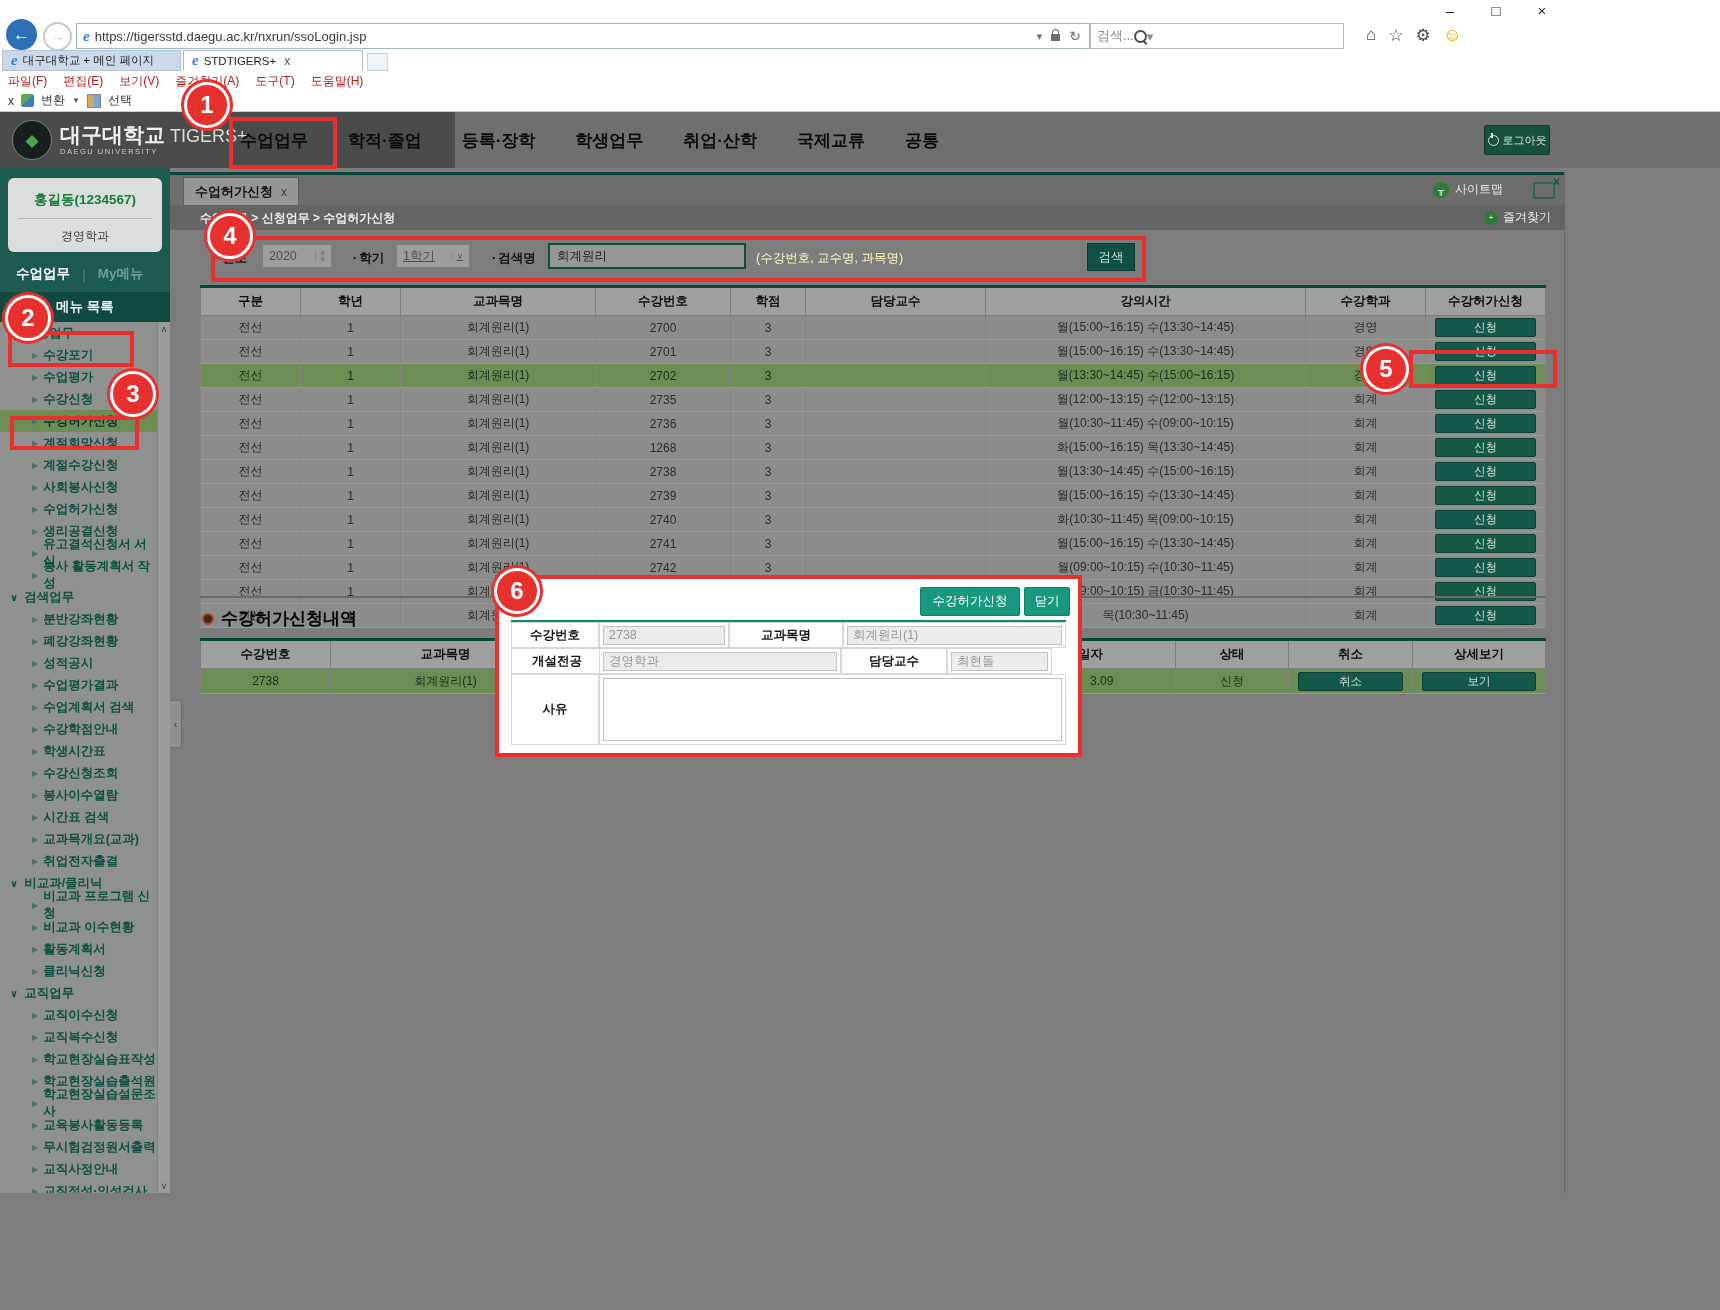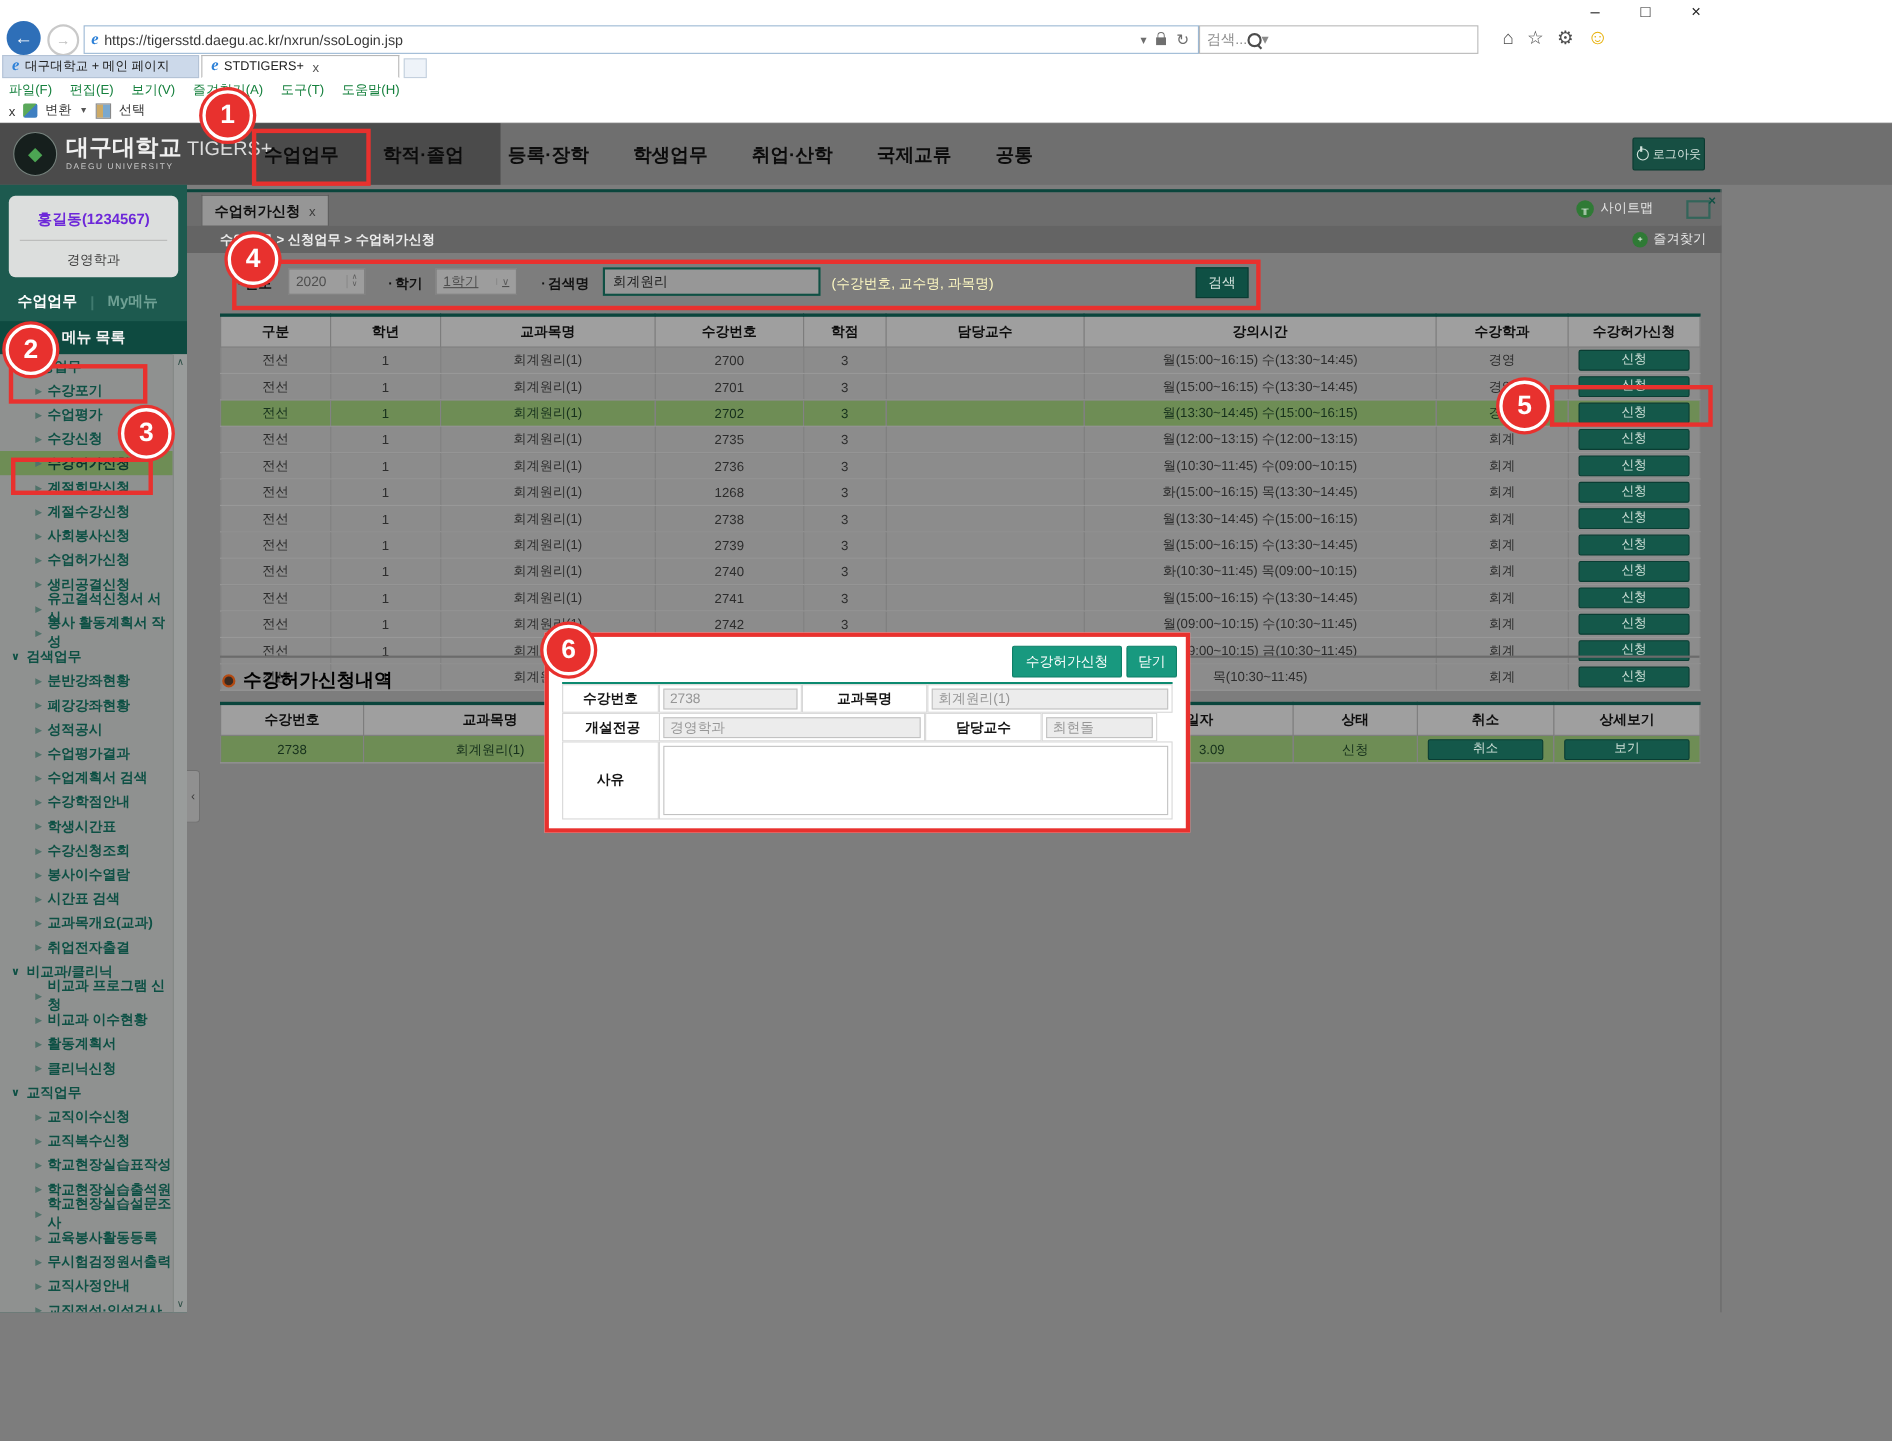--- a/index.html
+++ b/index.html
@@ -25,21 +25,21 @@
   #chromeicons{position:absolute;left:1366px;top:24px;display:flex;gap:12px;align-items:center;color:#4c4c4c;font-size:17px;}
   #smiley{color:#e7b008;font-size:19px;}
   #winctl{position:absolute;left:1440px;top:2px;display:flex;gap:26px;color:#222;font-size:15px;}
   #winctl span{width:20px;text-align:center;}
   #tabrow{position:absolute;left:0;top:50px;width:1720px;height:21px;background:#fff;}
   .btab{position:absolute;top:0;height:21px;display:flex;align-items:center;font-size:11.5px;color:#222;padding:0 6px;box-sizing:border-box;}
   #btab1{left:2px;width:179px;background:#ccd9ea;border:1px solid #b4c3d6;}
   #btab2{left:183px;width:180px;background:#fff;border:1px solid #b7b7b7;border-bottom:1px solid #fff;}
   #btab2 .tx{color:#555;font-size:12px;margin-left:8px;}
   #newtab{position:absolute;left:367px;top:3px;width:19px;height:16px;background:#eef3f9;border:1px solid #c4d0de;}
-  #menubar{position:absolute;left:8px;top:71px;height:20px;display:flex;gap:16px;align-items:center;font-size:12px;color:#15803d;}
+  #menubar{position:absolute;left:8px;top:71px;height:20px;display:flex;gap:16px;align-items:center;font-size:12px;color:#b91c1c;}
   #cmdbar{position:absolute;left:8px;top:91px;height:19px;display:flex;gap:7px;align-items:center;font-size:12px;color:#333;}
   .cmdico1{width:13px;height:13px;border-radius:2px;background:linear-gradient(135deg,#5aa85a 50%,#3f7fc1 50%);}
   .cmdico2{width:12px;height:12px;border:1px solid #888;background:linear-gradient(90deg,#cdaa66 50%,#79a8cf 50%);}
   .cmddrop{font-size:8px;color:#555;}
   
   #apphdr{position:absolute;left:0;top:112px;width:1720px;height:56px;background:#6f6f6f;}
   #logozone{position:absolute;left:0;top:0;width:455px;height:56px;background:#4b4b4b;display:flex;align-items:center;}
   #emblem{width:38px;height:38px;border-radius:50%;background:#161f1d;border:1px solid #76827d;margin-left:12px;
           display:flex;align-items:center;justify-content:center;color:#4ca553;font-size:17px;}
   #logotext{margin-left:8px;line-height:1;}
@@ -48,21 +48,21 @@
   #logotext .l2{font-size:7.5px;letter-spacing:1.5px;color:#c9c9c9;margin-top:3px;}
   #nav{position:absolute;left:240px;top:0;height:56px;display:flex;gap:40px;align-items:center;
        font-size:17px;font-weight:bold;color:#0c0c0c;}
   #logoutbtn{position:absolute;left:1484px;top:13px;width:64px;height:28px;background:#174f43;border:1px solid #0b3a30;border-radius:2px;
              color:#d4e4de;font-size:11px;display:flex;align-items:center;justify-content:center;gap:4px;}
   .pwr{width:9px;height:9px;border:1.5px solid #d4e4de;border-radius:50%;position:relative;}
   .pwr:after{content:'';position:absolute;left:2.5px;top:-3px;width:1.5px;height:5px;background:#d4e4de;}
   
   #sidebar{position:absolute;left:0;top:168px;width:170px;height:1025px;background:#1d5a4f;}
   #usercard{position:absolute;left:8px;top:10px;width:154px;height:74px;background:#dcdedd;border-radius:6px;text-align:center;}
-  #usercard .nm{font-size:13.5px;font-weight:bold;color:#6d28d9;margin-top:13px;}
+  #usercard .nm{font-size:13.5px;font-weight:bold;color:#15803d;margin-top:13px;}
   #usercard hr{border:none;border-top:1px solid #b8bab9;margin:9px 10px;}
   #usercard .dp{font-size:12px;color:#3a3a3a;}
   #sbtabs{position:absolute;left:0;top:88px;width:170px;height:36px;display:flex;align-items:center;font-size:13.5px;font-weight:bold;}
   #sbtabs .t1{color:#fff;margin-left:16px;}
   #sbtabs .dv{color:#3f7a6e;margin:0 12px;}
   #sbtabs .t2{color:#6fa094;}
   #menuband{position:absolute;left:0;top:124px;width:170px;height:30px;background:#0e4a40;color:#f2f2f2;
             font-size:13.5px;font-weight:bold;display:flex;align-items:center;justify-content:center;}
   #tree{position:absolute;left:0;top:154px;width:170px;height:871px;background:#8f9190;overflow:hidden;}
   .ti{height:22px;display:flex;align-items:center;font-size:12.5px;font-weight:bold;color:#0d5044;width:158px;box-sizing:border-box;}

